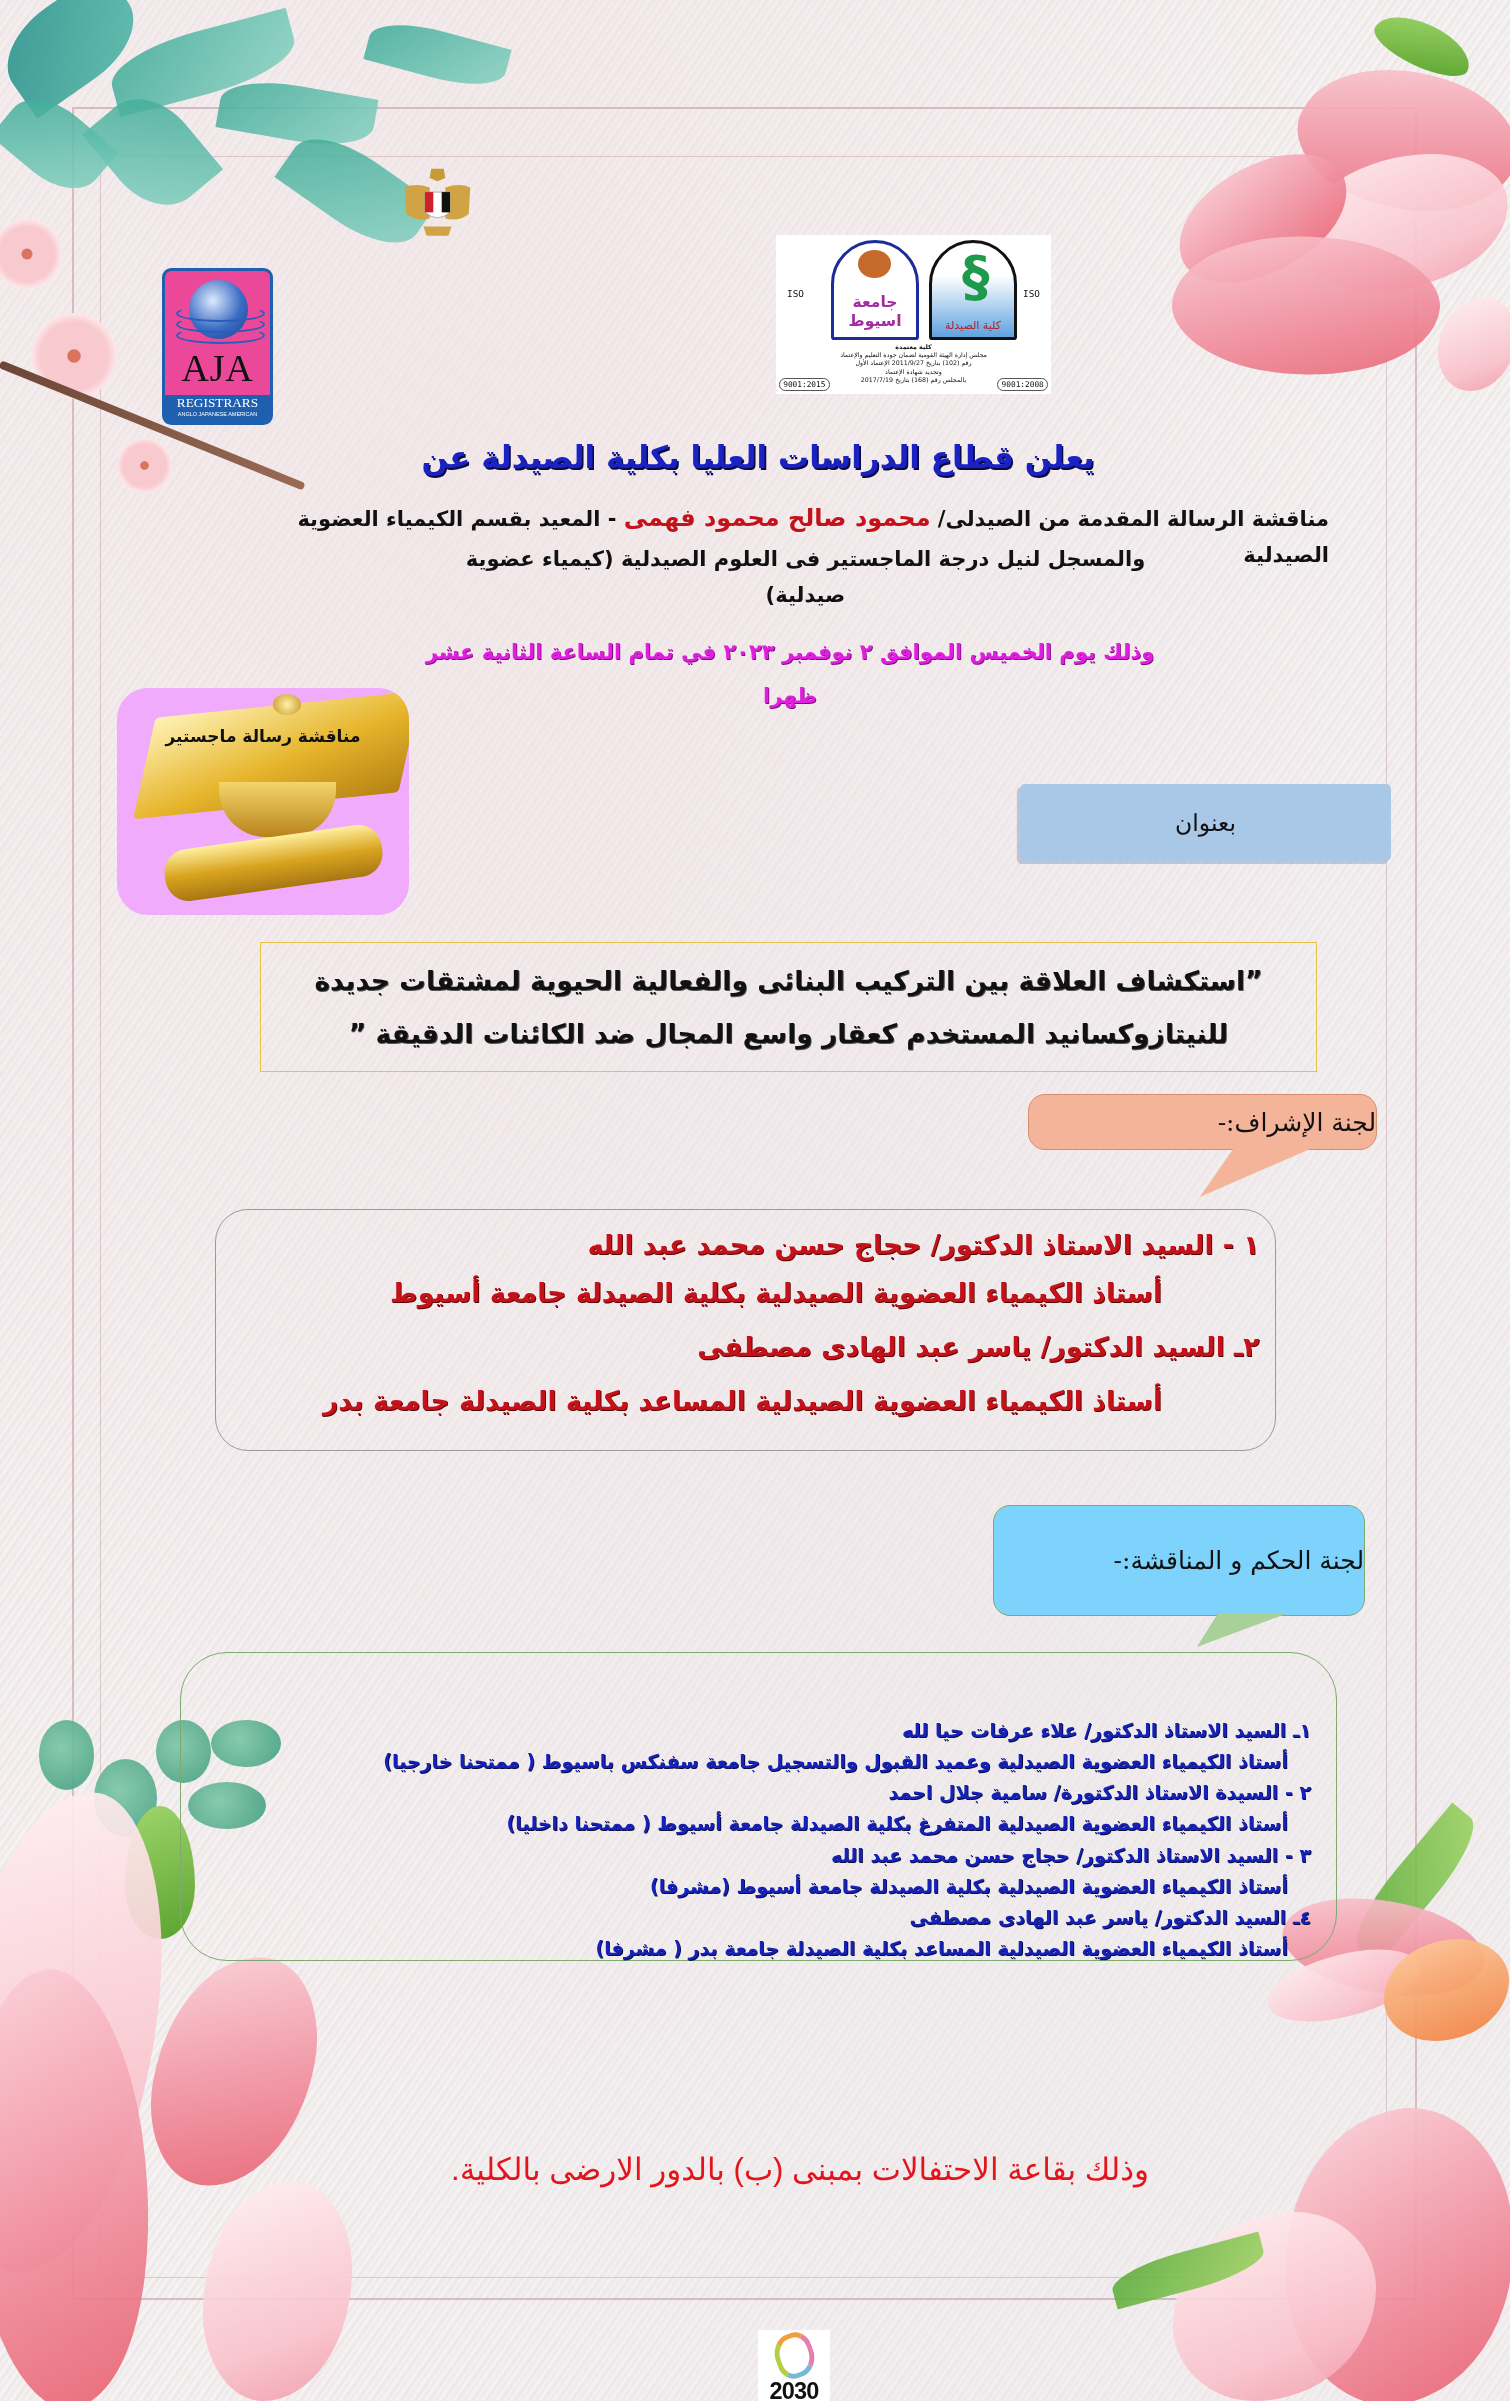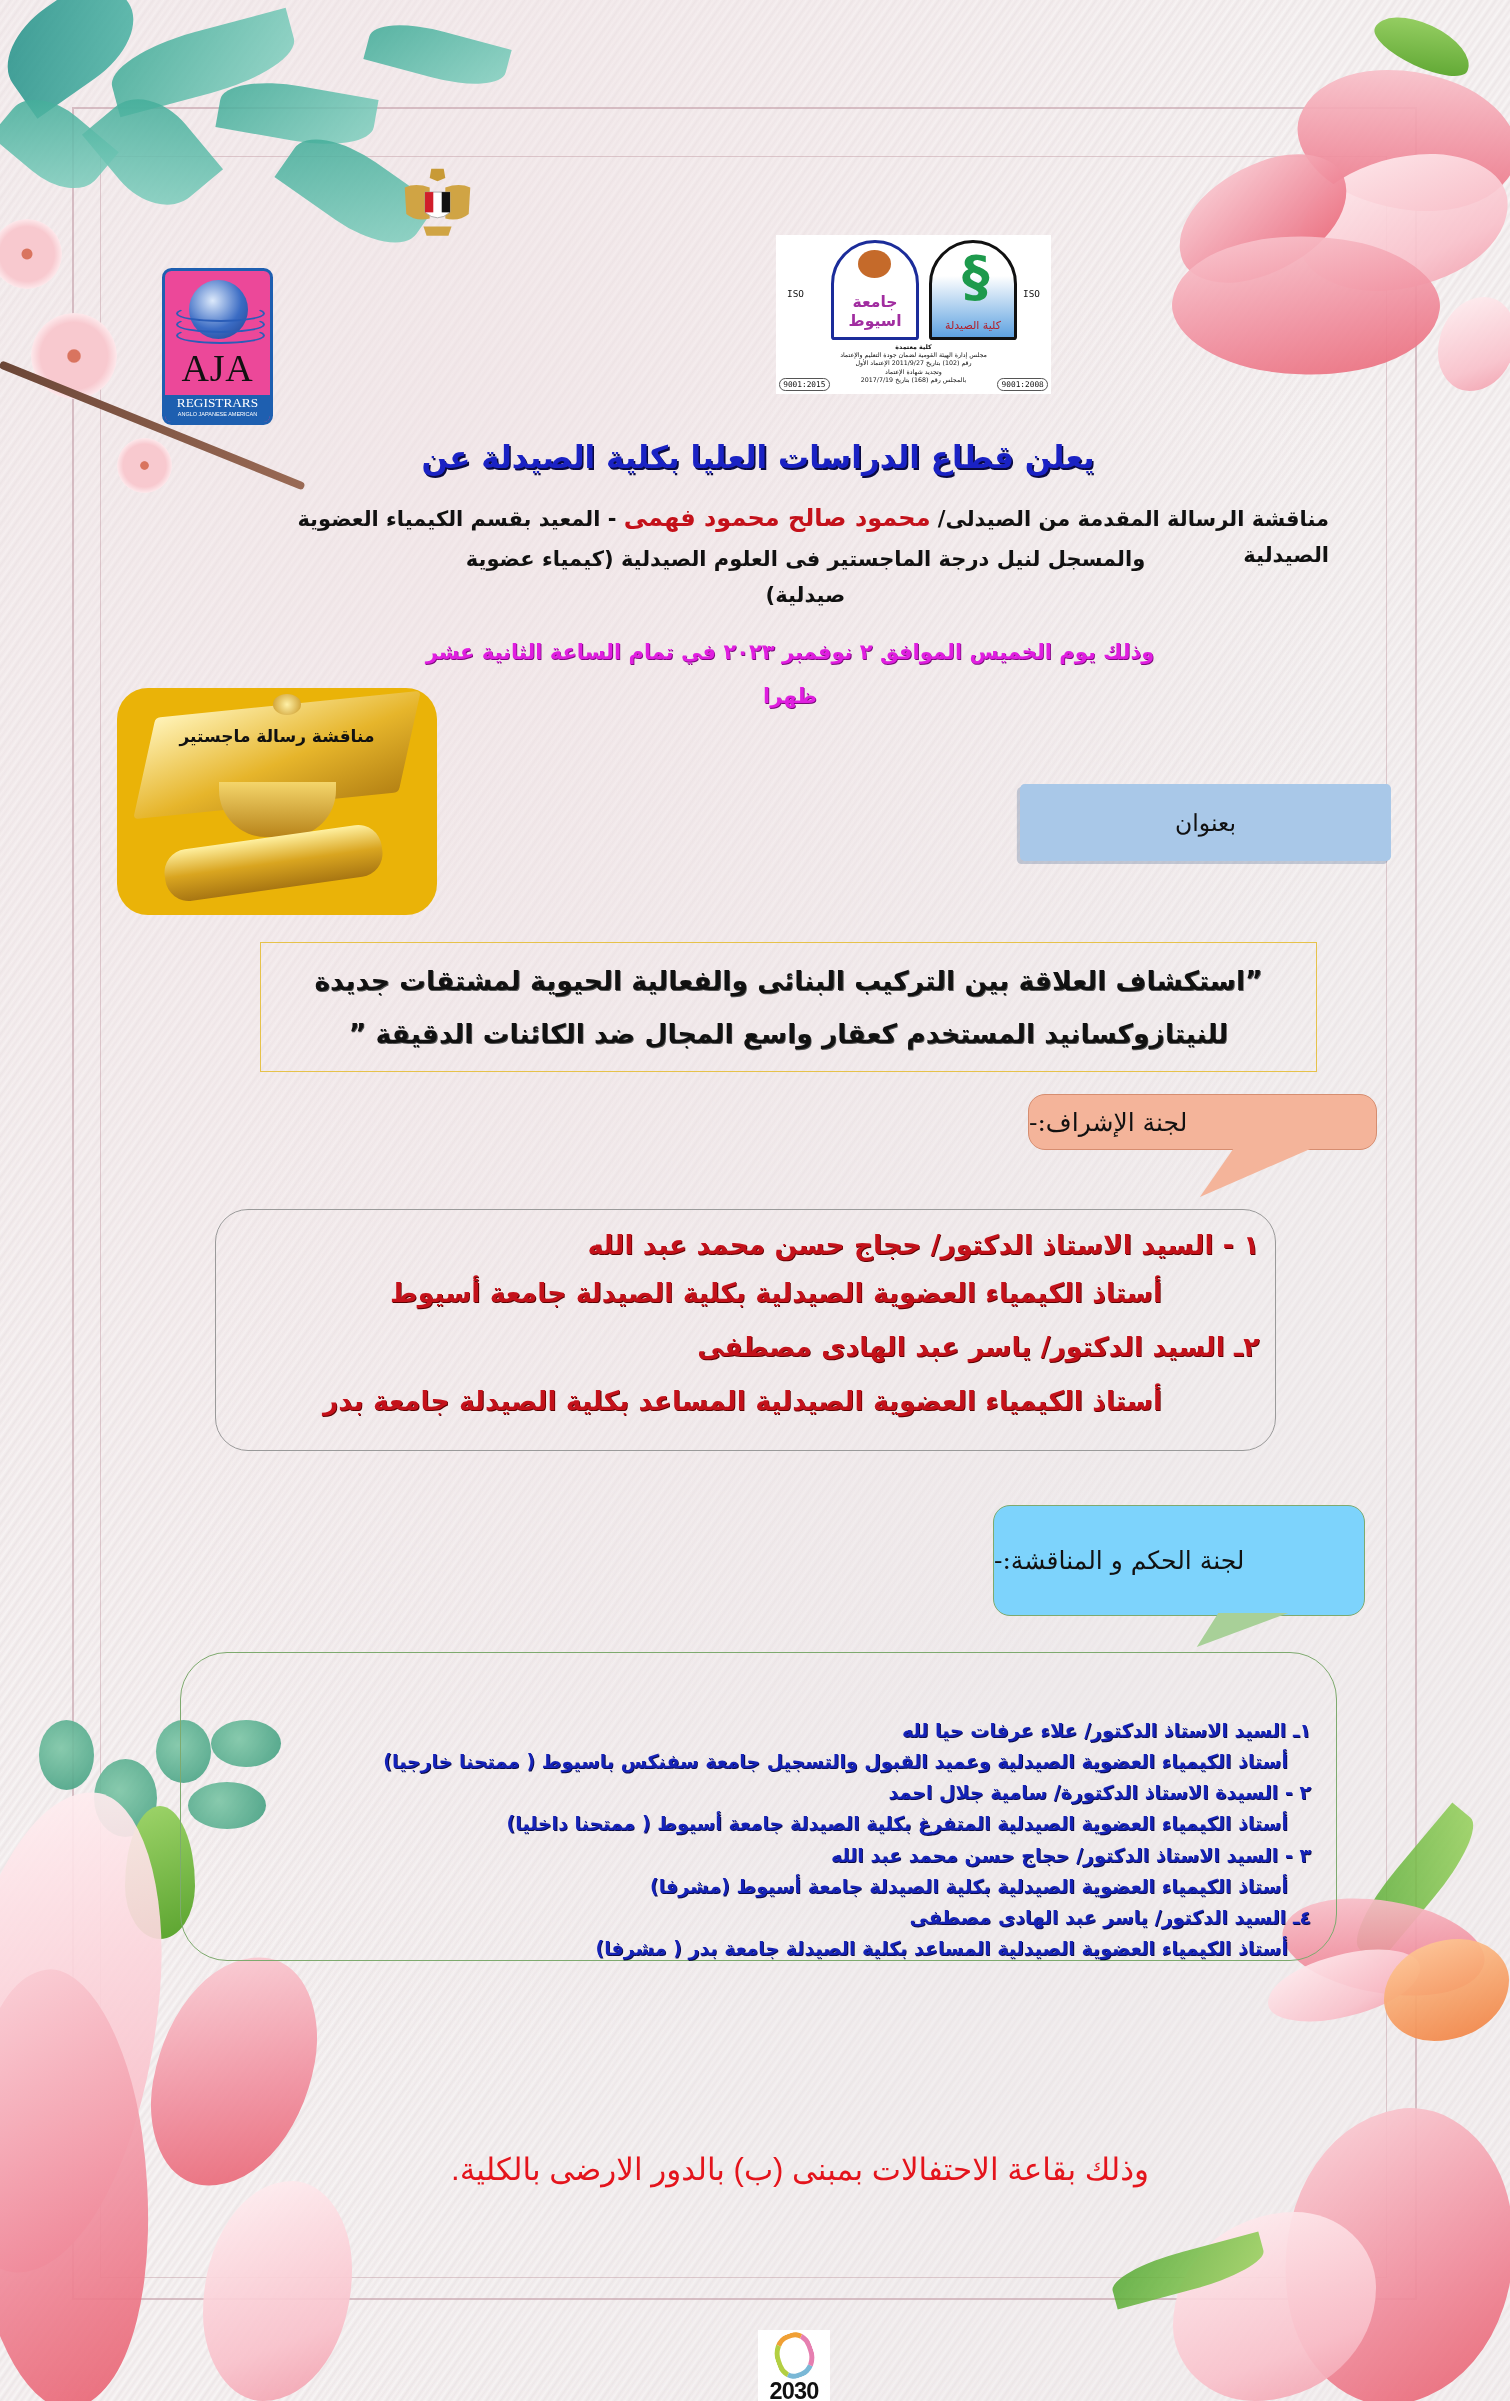--- a/index.html
+++ b/index.html
@@ -52,37 +52,37 @@
   .fl-std { position: absolute; bottom: 3.1px; font-family: "DejaVu Sans Mono", monospace; font-size: 7.8px; color: #111; border: 0.8px solid #555; border-radius: 6.3px; padding: 0.8px 3.1px; }
 
   
   .announce-title { left: 406px; top: 434px; width: 704px; text-align: center; font-size: 31px; font-weight: bold; color: #1a22c4; text-shadow: 1.6px 1.6px 0 #0a0a40; line-height: 47px; }
   .intro-line { left: 235px; top: 500px; width: 1094px; text-align: right; font-size: 21px; font-weight: bold; color: #111; line-height: 36px; }
   .intro-line .candidate { color: #c4111a; font-size: 24px; }
   .reg-line { left: 438px; top: 541px; width: 735px; text-align: center; font-size: 21px; font-weight: bold; color: #111; line-height: 36px; }
   .date-line { left: 399px; top: 630px; width: 782px; text-align: center; font-size: 21px; font-weight: bold; color: #e01ee0; text-shadow: 0.8px 0.8px 0 #7a0b7a; line-height: 44px; }
 
   
-  .cap-badge { left: 117px; top: 688px; width: 320px; height: 227px; background: #eab308; border-radius: 31px; overflow: hidden; }
+  .cap-badge { left: 117px; top: 688px; width: 292px; height: 227px; background: #f0abfc; border-radius: 31px; overflow: hidden; }
   .cap-board { position: absolute; left: 31px; top: 15.6px; width: 258px; height: 102px; background: linear-gradient(160deg, #fff3b8, #e6b52b 55%, #b58214); transform: skewX(-18deg) rotate(-6deg); border-radius: 4.7px; }
   .cap-button { position: absolute; left: 156px; top: 6.3px; width: 28px; height: 20.3px; border-radius: 50%; background: radial-gradient(circle, #fff1a8, #c89420); }
   .cap-crown { position: absolute; left: 102px; top: 94px; width: 117px; height: 55px; background: linear-gradient(180deg, #f4d56b, #b8841a); border-radius: 0 0 47px 47px; }
   .scroll { position: absolute; left: 47px; top: 149px; width: 219px; height: 52px; background: linear-gradient(180deg, #fff0a0, #d9a520 50%, #a87612); border-radius: 23.5px; transform: rotate(-8deg); }
   .cap-text { position: absolute; left: 0; right: 0; top: 38px; text-align: center; font-size: 17px; font-weight: bold; color: #111; z-index: 2; }
 
   
   .title-tag { left: 1020px; top: 784px; width: 371px; height: 77px; background: #a9c8e8; border-radius: 4.7px; box-shadow: -3.1px 3.1px 0 rgba(80,110,150,0.3); display: flex; align-items: center; justify-content: center; }
   .title-tag span { font-family: "DejaVu Serif", serif; font-size: 23.5px; color: #111; }
 
   
   .thesis-box { left: 224px; top: 942px; width: 1057px; height: 130px; border: 1.6px solid #e6c24a; display: flex; flex-direction: column; justify-content: center; align-items: center; margin-left: 36px; }
   .thesis-line { font-size: 26.6px; font-weight: bold; color: #111; line-height: 53px; text-shadow: 0.8px 0.8px 0 #555; white-space: nowrap; }
 
   
-  .callout { position: absolute; display: flex; align-items: center; justify-content: flex-end; border-radius: 17px; }
+  .callout { position: absolute; display: flex; align-items: center; justify-content: flex-start; border-radius: 17px; }
   .callout span { font-family: "DejaVu Serif", serif; font-size: 25px; color: #111; }
   .callout::after { content: ""; position: absolute; width: 0; height: 0; }
   .callout-supervision { left: 1028px; top: 1094px; width: 349px; height: 56px; background: #f4b49a; border: 1.6px solid #d68d70; }
   .callout-supervision-tail { left: 1213px; top: 1149px; width: 0; height: 0; border-left: 7.8px solid transparent; border-right: 70px solid transparent; border-top: 48px solid #f4b49a; transform: skewX(-40deg); }
   .callout-judges { left: 993px; top: 1505px; width: 372px; height: 111px; background: #7dd3fc; border: 1.6px solid #7eaa6e; }
   .callout-judges-tail { left: 1204px; top: 1613px; width: 0; height: 0; border-left: 7.8px solid transparent; border-right: 63px solid transparent; border-top: 34px solid #a8d098; transform: skewX(-40deg); }
 
   
   .sup-box { left: 215px; top: 1201px; width: 1061px; height: 242px; border: 1.6px solid #9a9a9a; border-radius: 33px; margin-top: 8px; }
   .sup-line { position: absolute; font-weight: bold; color: #c4111a; text-shadow: 0.8px 0.8px 0 #5a0000; white-space: nowrap; direction: rtl; }

